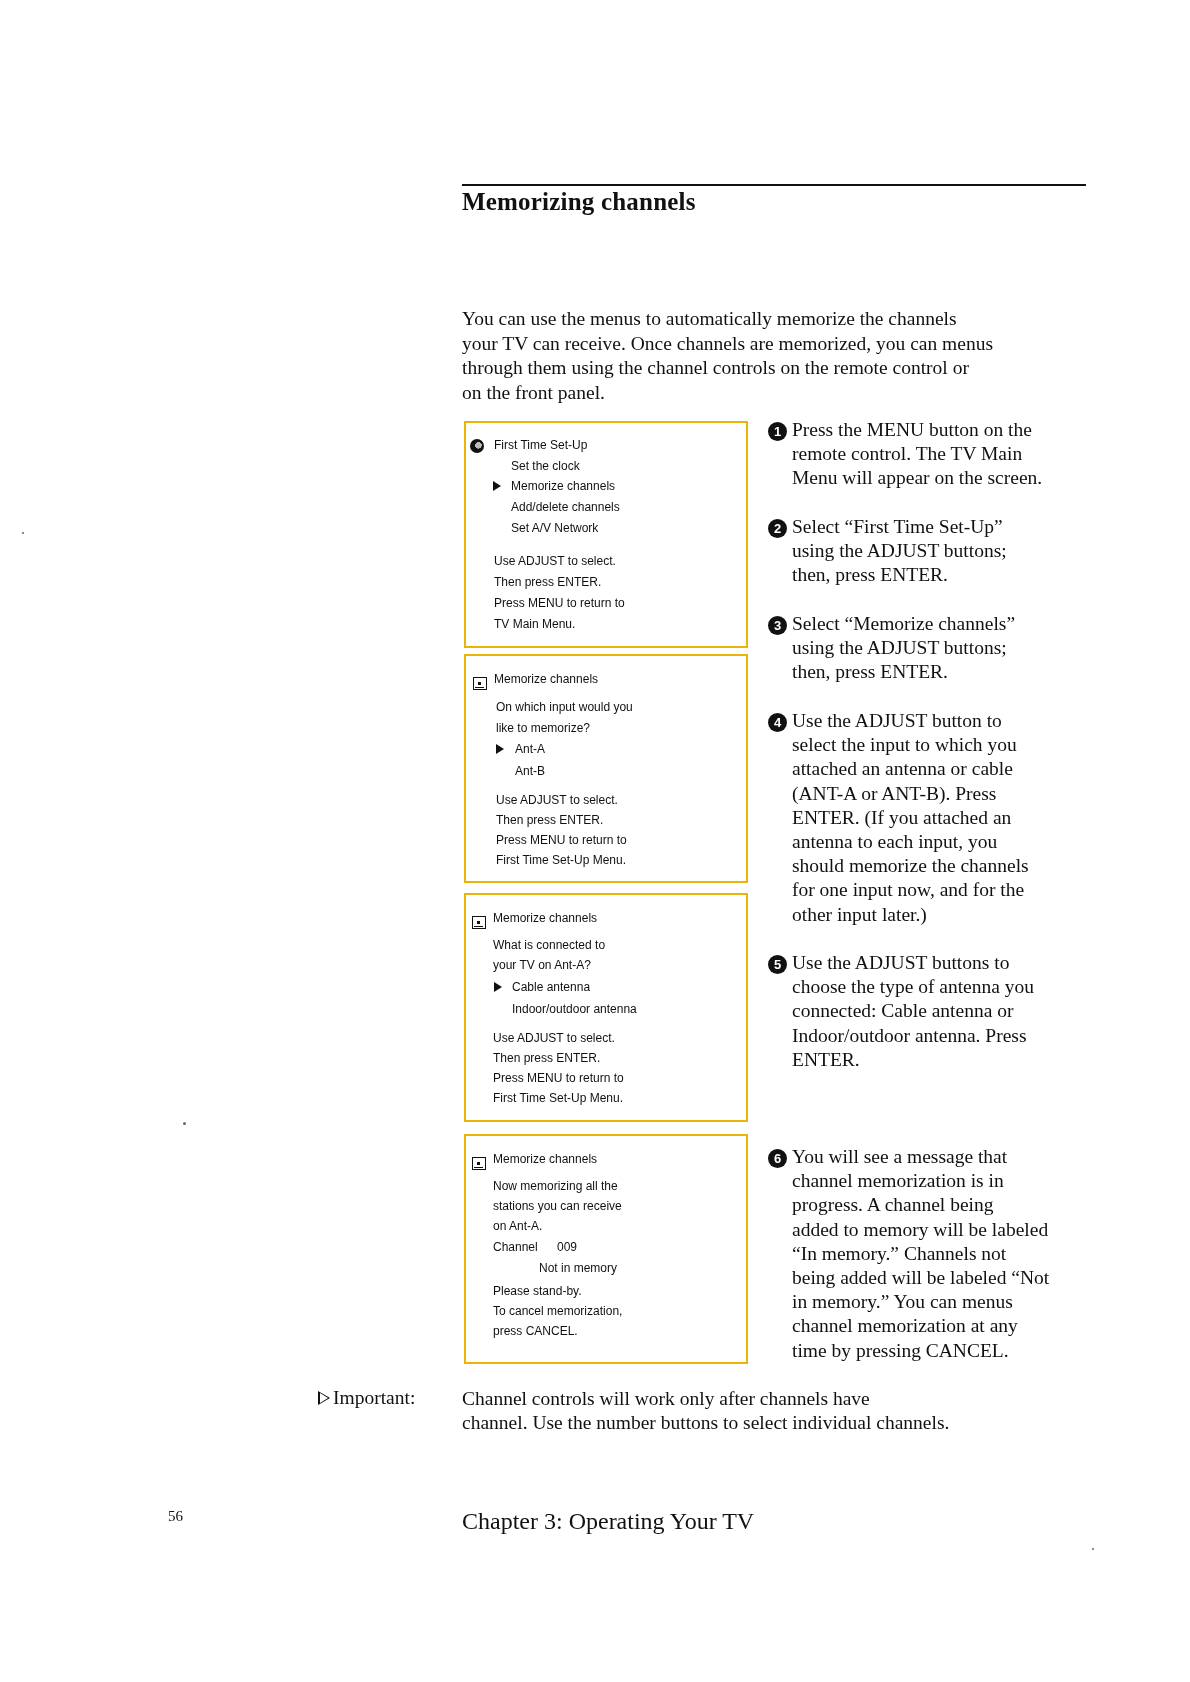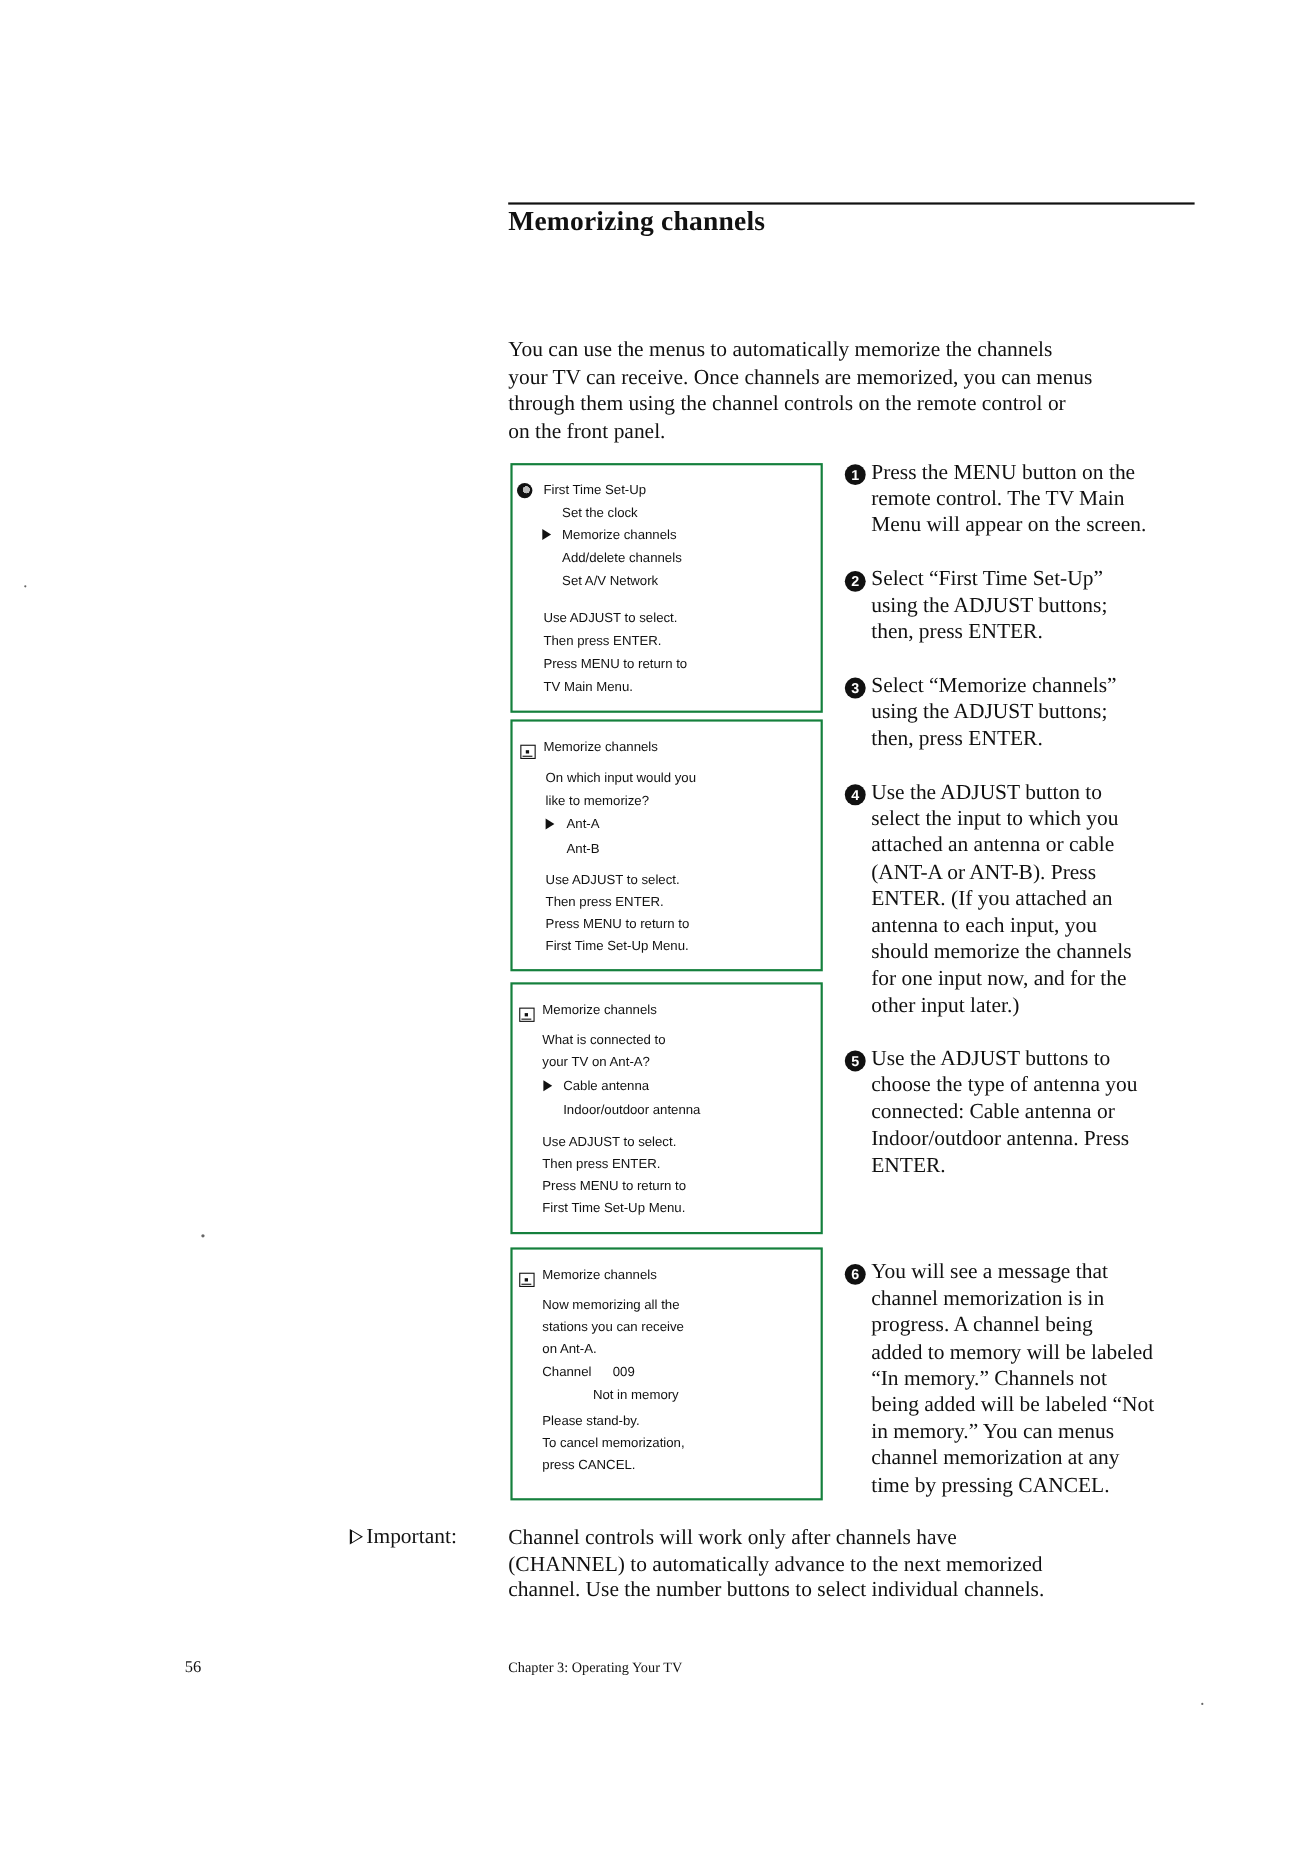--- a/index.html
+++ b/index.html
@@ -4,41 +4,41 @@
 <style>
   html, body { margin: 0; padding: 0; background: #ffffff; }
   body { width: 1190px; height: 1682px; position: relative; overflow: hidden; color: #111; }
 
   .rule { position: absolute; left: 462px; top: 184px; width: 624px; height: 2px; background: #111; }
   .title { position: absolute; left: 462px; top: 188px; font-family: "Liberation Serif", serif; font-weight: bold; font-size: 25px; letter-spacing: 0.2px; }
 
   .intro { position: absolute; left: 462px; top: 307px; width: 620px; font-family: "Liberation Serif", serif; font-size: 19.5px; line-height: 24.5px; }
   .intro div { white-space: nowrap; }
 
-  .menu-box { position: absolute; left: 464px; width: 280px; border: 2px solid #15803d; background: #fff; font-family: "Liberation Sans", sans-serif; font-size: 12px; color: #111; }
+  .menu-box { position: absolute; left: 464px; width: 280px; border: 2px solid #eab308; background: #fff; font-family: "Liberation Sans", sans-serif; font-size: 12px; color: #111; }
   .menu-box .line { position: absolute; white-space: nowrap; line-height: 14px; }
   .radio-icon { position: absolute; width: 14px; height: 14px; border-radius: 50%; background: radial-gradient(circle at 60% 45%, #bbb 0 28%, #111 30%); }
   .tv-icon { position: absolute; width: 14px; height: 13px; border: 1.5px solid #111; box-sizing: border-box; }
   .tv-icon::before { content: ""; position: absolute; left: 4px; top: 4px; width: 3px; height: 3px; background: #111; }
   .tv-icon::after { content: ""; position: absolute; left: 1px; bottom: 1px; width: 9px; height: 1px; background: #111; }
   .arrow-icon { position: absolute; width: 0; height: 0; border-top: 5px solid transparent; border-bottom: 5px solid transparent; border-left: 8px solid #111; }
 
   .step { position: absolute; left: 768px; width: 330px; font-family: "Liberation Serif", serif; font-size: 19.5px; line-height: 24.2px; }
   .step .num { position: absolute; left: 0; top: 4px; width: 19px; height: 19px; border-radius: 50%; background: #111; color: #fff; font-family: "Liberation Sans", sans-serif; font-weight: bold; font-size: 13px; line-height: 19px; text-align: center; }
   .step .txt { position: absolute; left: 24px; top: 0; }
   .step .txt div { white-space: nowrap; }
 
   .important-label { position: absolute; left: 318px; top: 1387px; font-family: "Liberation Serif", serif; font-size: 19.5px; font-weight: normal; white-space: nowrap; }
   .important-label .tri { display: inline-block; width: 0; height: 0; border-top: 7px solid transparent; border-bottom: 7px solid transparent; border-left: 12px solid #111; position: relative; margin-right: 3px; top: 1px; }
   .important-label .tri::after { content: ""; position: absolute; left: -10px; top: -5px; border-top: 5px solid transparent; border-bottom: 5px solid transparent; border-left: 8px solid #fff; }
   .important-body { position: absolute; left: 462px; top: 1387px; width: 620px; font-family: "Liberation Serif", serif; font-size: 19.5px; line-height: 23.5px; }
   .important-body div { white-space: nowrap; }
 
   .page-num { position: absolute; left: 168px; top: 1508px; font-family: "Liberation Serif", serif; font-size: 15px; }
-  .chapter { position: absolute; left: 462px; top: 1508px; font-family: "Liberation Serif", serif; font-size: 13px; }
+  .chapter { position: absolute; left: 462px; top: 1508px; font-family: "Liberation Serif", serif; font-size: 24px; }
 
   .speck { position: absolute; background: #666; border-radius: 50%; }
 </style>
 </head>
 <body>
 
 <div class="rule"></div>
 <div class="title">Memorizing channels</div>
 
 <div class="intro">
@@ -170,21 +170,20 @@
     <div>channel memorization at any</div>
     <div>time by pressing CANCEL.</div>
   </div>
 </div>
 
 <div class="important-label">
   <span class="tri"></span><span>Important:</span>
 </div>
 <div class="important-body">
   <div>Channel controls will work only after channels have</div>
-  <div>(CHANNEL) to automatically advance to the next memorized</div>
   <div>channel. Use the number buttons to select individual channels.</div>
 </div>
 
 <div class="page-num">56</div>
 <div class="chapter">Chapter 3: Operating Your TV</div>
 
 <div class="speck" style="left:183px; top:1122px; width:3px; height:3px;"></div>
 <div class="speck" style="left:22px; top:532px; width:2px; height:2px;"></div>
 <div class="speck" style="left:1092px; top:1548px; width:2px; height:2px;"></div>
 

